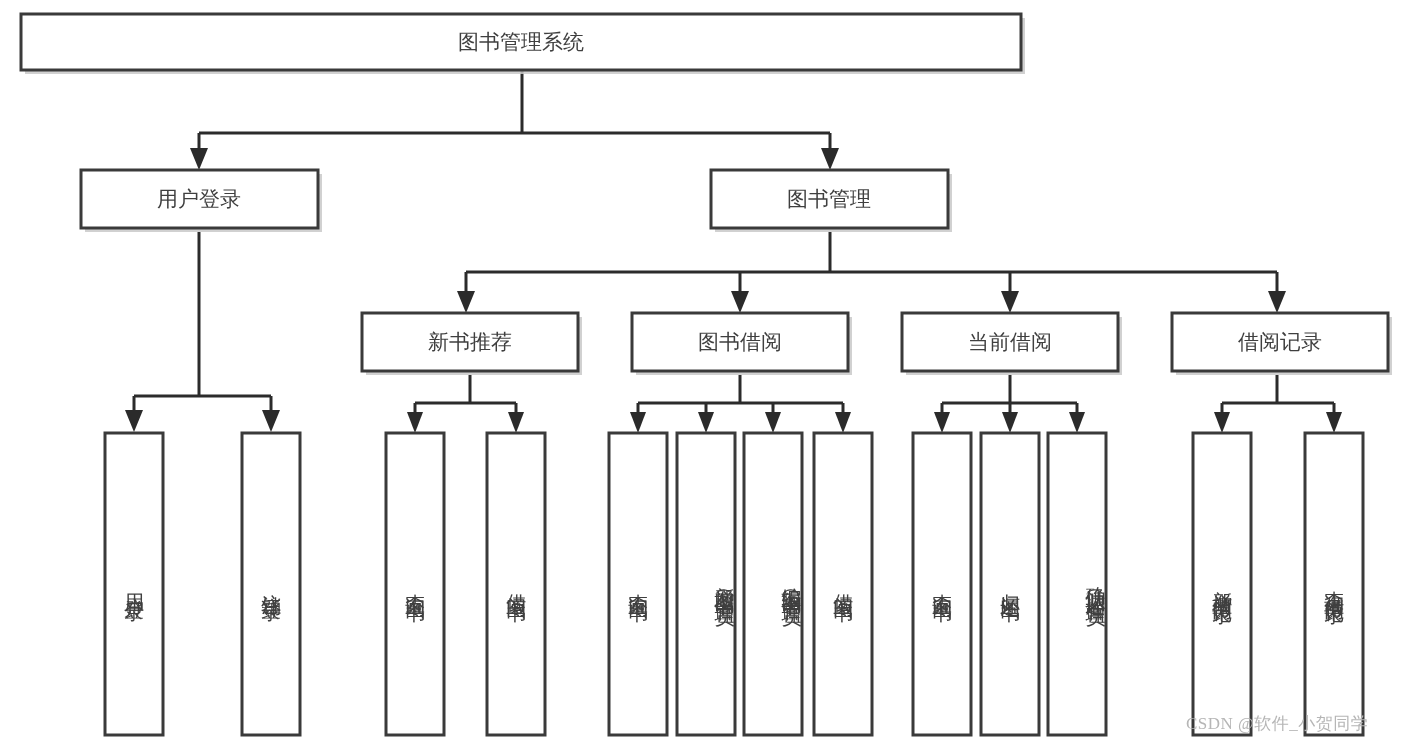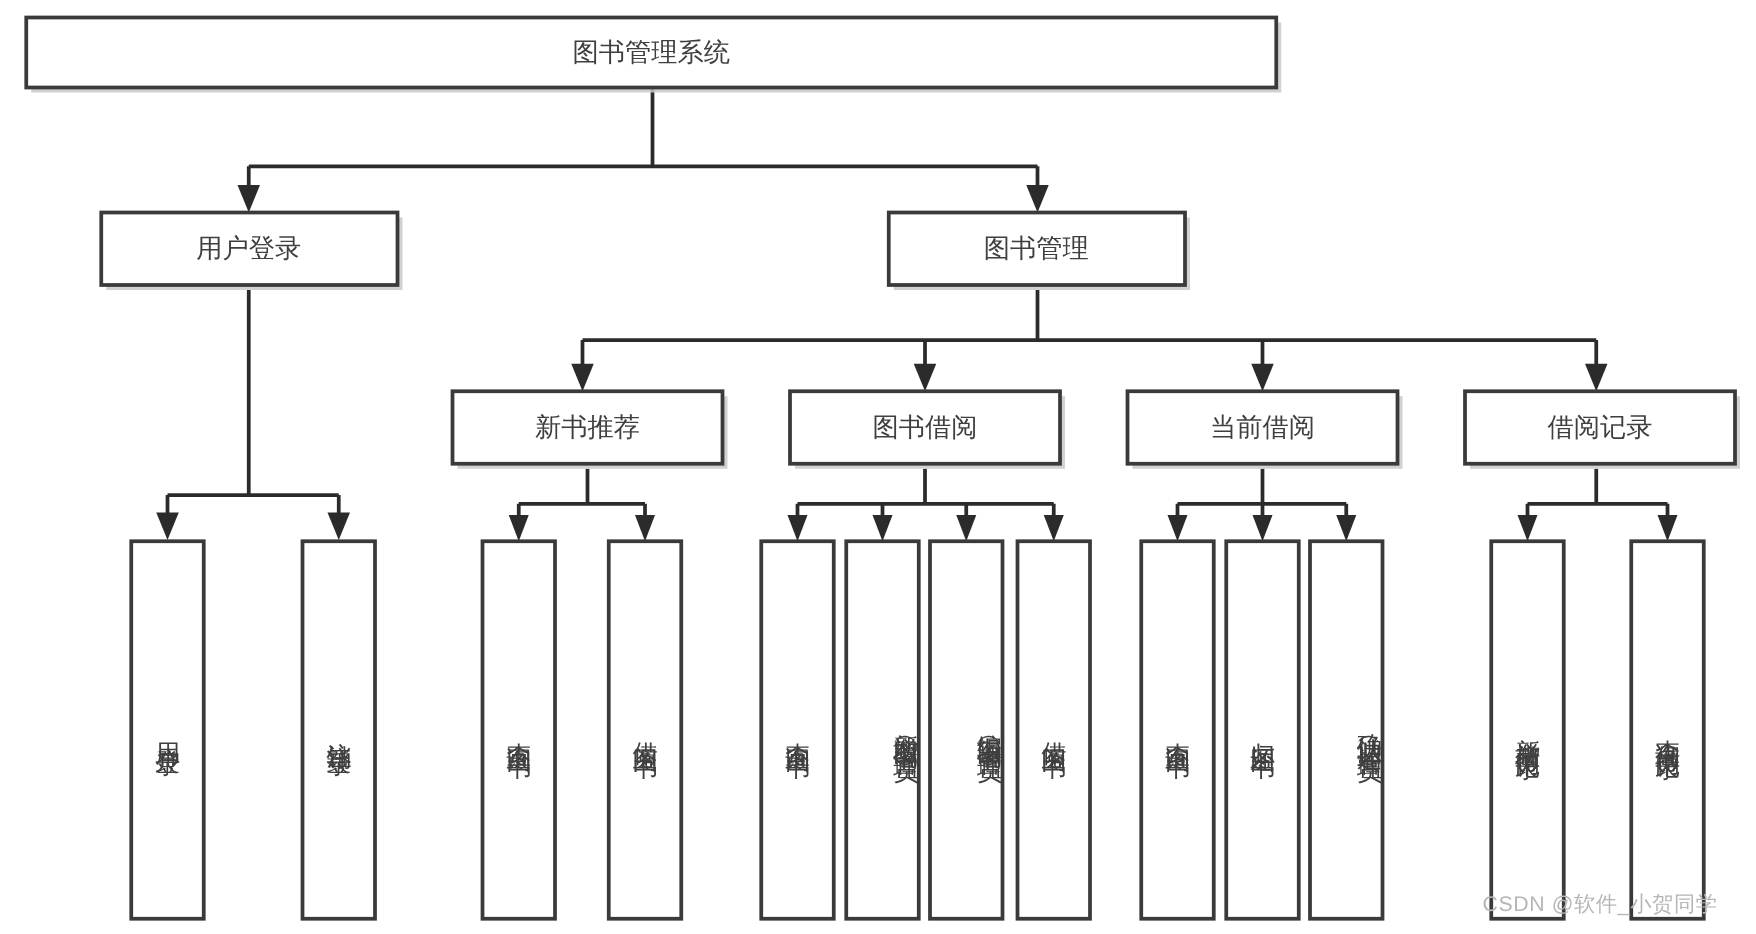--- a/index.html
+++ b/index.html
@@ -68,21 +68,21 @@
     line-height: 1.08;
     letter-spacing: 3px;
     color: #3f3f3f;
     white-space: nowrap;
     pointer-events: none;
   }
   .watermark {
     position: absolute;
     left: 1186px;
     top: 712px;
-    font-family: Liberation Sans, sans-serif;
+    font-family: Liberation Serif, serif;
     font-size: 17px;
     color: #b6b6b6;
     white-space: nowrap;
     letter-spacing: 0.5px;
   }
 </style>
 </head>
 <body>
 
 <div id="diagram-root">

